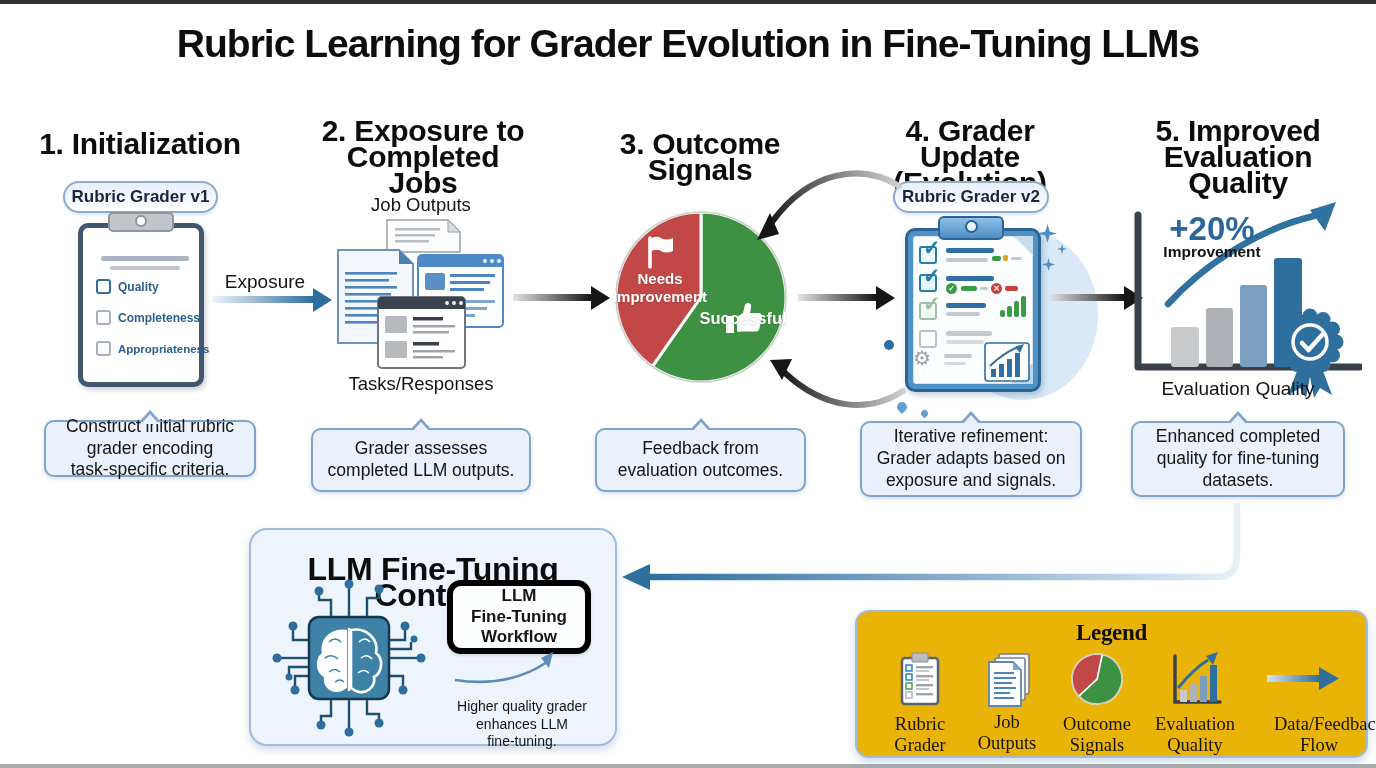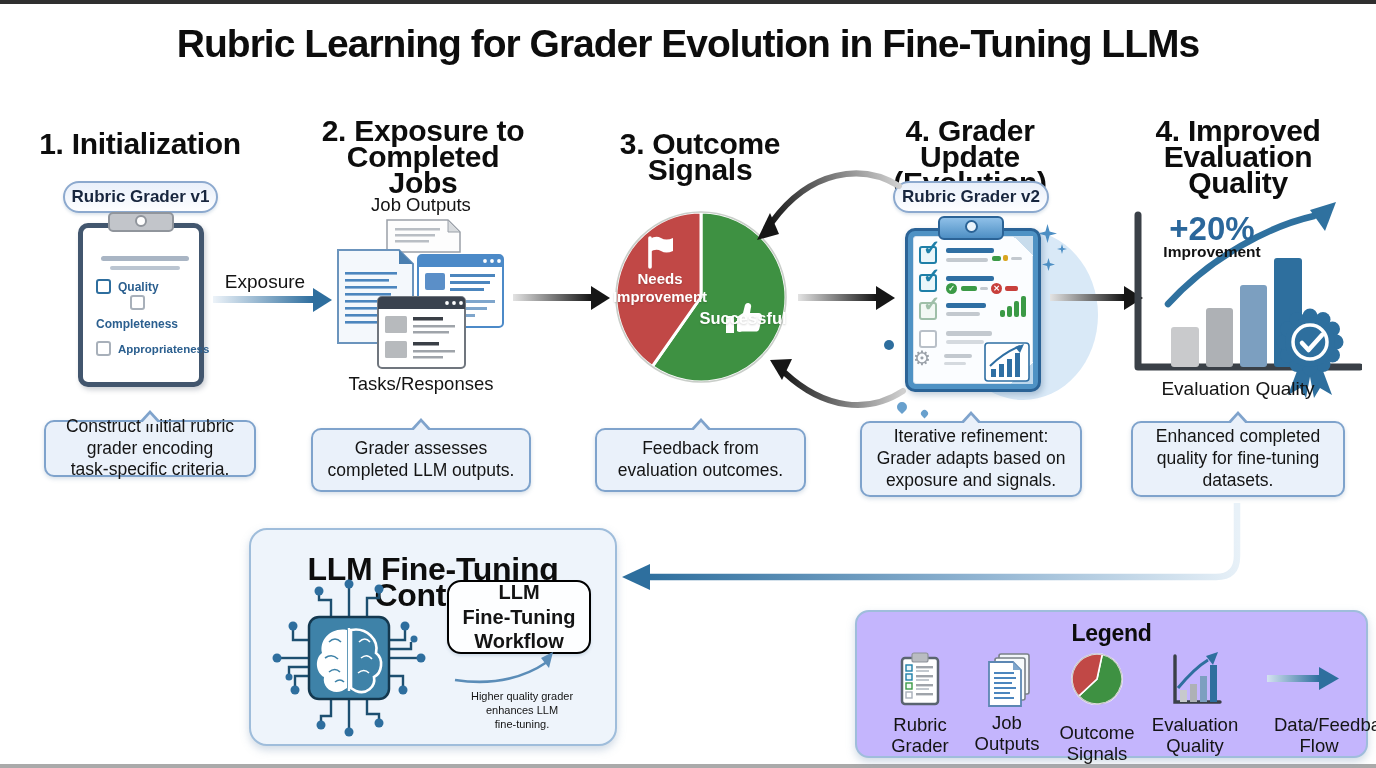--- a/index.html
+++ b/index.html
@@ -57,55 +57,55 @@
   .mini-dot{position:absolute;border-radius:50%;color:#fff;font-size:8px;font-weight:800;
             display:flex;align-items:center;justify-content:center;}
   .spark{position:absolute;background:#4D8FC4;
          clip-path:polygon(50% 0,61% 39%,100% 50%,61% 61%,50% 100%,39% 61%,0 50%,39% 39%);}
   .drop{position:absolute;background:#4D8FC4;border-radius:50% 50% 50% 0;transform:rotate(-45deg);opacity:.85;}
   
   .lab{font-size:18.5px;color:#141414;text-align:center;}
   .pie-lab{position:absolute;color:#fff;font-weight:800;text-align:center;line-height:1.18;text-shadow:0 1px 2px rgba(0,0,0,.18);}
   
   .bigbox{background:#EEF4FB;border:2.5px solid #9FBDDB;border-radius:18px;box-shadow:0 4px 8px rgba(120,150,180,.35);}
-  .wfbox{background:#FDFEFF;border:2px solid #000000;border-radius:14px;display:flex;align-items:center;justify-content:center;
-         font-weight:800;font-size:20px;line-height:1.22;text-align:center;color:#141414;box-shadow:0 2px 3px rgba(120,150,180,.25);}
+  .wfbox{background:#FDFEFF;border:6px solid #000000;border-radius:14px;display:flex;align-items:center;justify-content:center;
+         font-weight:800;font-size:17px;line-height:1.22;text-align:center;color:#141414;box-shadow:0 2px 3px rgba(120,150,180,.25);}
   .legend-lab{font-size:18.5px;line-height:1.15;color:#141414;text-align:center;}
   .gear{font-size:20px;color:#9AA1A9;line-height:1;}
 </style>
 </head>
 <body>
 
 <div class="stage">
 
   <div class="edge-top"></div>
   <div class="edge-bot"></div>
 
   <div class="abs title">Rubric Learning for Grader Evolution in Fine-Tuning LLMs</div>
 
   <div class="abs hdr prel" style="left:30px;top:131px;width:220px;">1. Initialization</div>
   <div class="abs hdr prel" style="left:313px;top:118px;width:220px;">2. Exposure to
 Completed Jobs</div>
   <div class="abs hdr prel" style="left:590px;top:131px;width:220px;">3. Outcome Signals</div>
   <div class="abs hdr prel" style="left:860px;top:118px;width:220px;">4. Grader Update
 (Evolution)</div>
-  <div class="abs hdr prel" style="left:1128px;top:118px;width:220px;">4. Improved
+  <div class="abs hdr prel" style="left:1128px;top:118px;width:220px;">5. Improved
 Evaluation Quality</div>
 
   <div class="abs pill" style="left:63px;top:181px;width:155px;height:32px;">
     <span>Rubric Grader v1</span>
   </div>
   <div class="abs board1" style="left:78px;top:223px;width:126px;height:164px;">
     <div class="v1line" style="left:18px;top:28px;width:88px;height:5px;background:#A9B5C4;"></div>
     <div class="v1line" style="left:27px;top:38px;width:70px;height:4px;background:#BBC5D1;"></div>
     <div class="v1row" style="left:13px;top:51px;">
       <span class="v1cb blue"></span>
       <span class="v1lbl">Quality</span>
     </div>
-    <div class="v1row" style="left:13px;top:67px;flex-direction:column;">
+    <div class="v1row" style="left:13px;top:82px;">
       <span class="v1cb"></span>
       <span class="v1lbl">Completeness</span>
     </div>
     <div class="v1row" style="left:13px;top:113px;">
       <span class="v1cb"></span>
       <span class="v1lbl" style="font-size:11.5px;">Appropriateness</span>
     </div>
   </div>
   <div class="abs clip1" style="left:108px;top:212px;width:66px;height:20px;"></div>
   <div class="abs clip1hole" style="left:135px;top:215px;width:12px;height:12px;"></div>
@@ -352,26 +352,26 @@
     </svg>
     <div class="wfbox abs prel" style="left:196px;top:50px;width:144px;height:74px;">
       <span>LLM
 Fine-Tuning
 Workflow</span>
     </div>
     <svg class="abs" style="left:198px;top:118px;" width="130" height="40" viewBox="0 0 130 40">
       <path d="M6,32 Q60,40 98,14" fill="none" stroke="#5B8DB8" stroke-width="2.6"></path>
       <polygon points="104,4 92,10 100,20" fill="#5B8DB8"></polygon>
     </svg>
-    <div class="abs ctr prel" style="left:178px;top:160px;width:186px;font-size:11px;line-height:1.25;color:#141414;">Higher quality grader
+    <div class="abs ctr prel" style="left:178px;top:168px;width:186px;font-size:14px;line-height:1.25;color:#141414;">Higher quality grader
 enhances LLM
 fine-tuning.</div>
   </div>
 
-  <div class="abs bigbox" style="left:855px;top:610px;width:513px;height:148px;border-radius:14px;background:#c4b5fd;">
+  <div class="abs bigbox" style="left:855px;top:610px;width:513px;height:148px;border-radius:14px;background:#eab308;font-family:Liberation Serif, serif;">
     <div class="abs hdr" style="left:0;top:8px;width:100%;font-size:23px;">Legend</div>
 
     <div class="abs" style="left:105px;top:38px;width:90px;">
       <svg width="56" height="58" viewBox="0 0 56 58" style="display:block;margin:0 auto;">
         <rect x="20" y="4" width="30" height="40" rx="2" fill="#F1F5F9" stroke="#7A8188" stroke-width="1.6"></rect>
         <rect x="16" y="8" width="30" height="42" rx="2" fill="#F7FAFC" stroke="#7A8188" stroke-width="1.6"></rect>
         <path d="M10,12 H34 L42,20 V56 H10 Z" fill="#FFFFFF" stroke="#5C87B3" stroke-width="1.8"></path>
         <path d="M34,12 V20 H42 Z" fill="#7FA6CC"></path>
         <g fill="#4C86BE">
           <rect x="15" y="22" width="20" height="2"></rect>
@@ -409,21 +409,21 @@
     </div>
 
     <div class="abs" style="left:192px;top:38px;width:96px;">
       <svg width="56" height="58" viewBox="0 0 56 56" style="display:block;margin:0 auto;">
         <g transform="rotate(12 28 28)">
           <path d="M28,28 L28,3 A25,25 0 1 1 13.7,48.5 Z" fill="#3E9142" stroke="#fff" stroke-width="1.6"></path>
           <path d="M28,28 L13.7,48.5 A25,25 0 0 1 28,3 Z" fill="#C14846" stroke="#fff" stroke-width="1.6"></path>
           <circle cx="28" cy="28" r="25" fill="none" stroke="rgba(60,60,60,.3)" stroke-width="1"></circle>
         </g>
       </svg>
-      <div class="legend-lab prel" style="margin-top:14px;">Outcome
+      <div class="legend-lab prel" style="margin-top:6px;">Outcome
 Signals</div>
     </div>
 
     <div class="abs" style="left:288px;top:38px;width:100px;">
       <svg width="58" height="58" viewBox="0 0 58 58" style="display:block;margin:0 auto;">
         <path d="M9,6 V52 H54" fill="none" stroke="#3A4047" stroke-width="3.4" stroke-linecap="round"></path>
         <rect x="14" y="40" width="7" height="12" fill="#C7C9CC"></rect>
           <rect x="24" y="34" width="7" height="18" fill="#AEB1B5"></rect>
         <rect x="34" y="26" width="7" height="26" fill="#7C9FC0"></rect>
           <rect x="44" y="15" width="7" height="37" fill="#2E6F9E"></rect>

